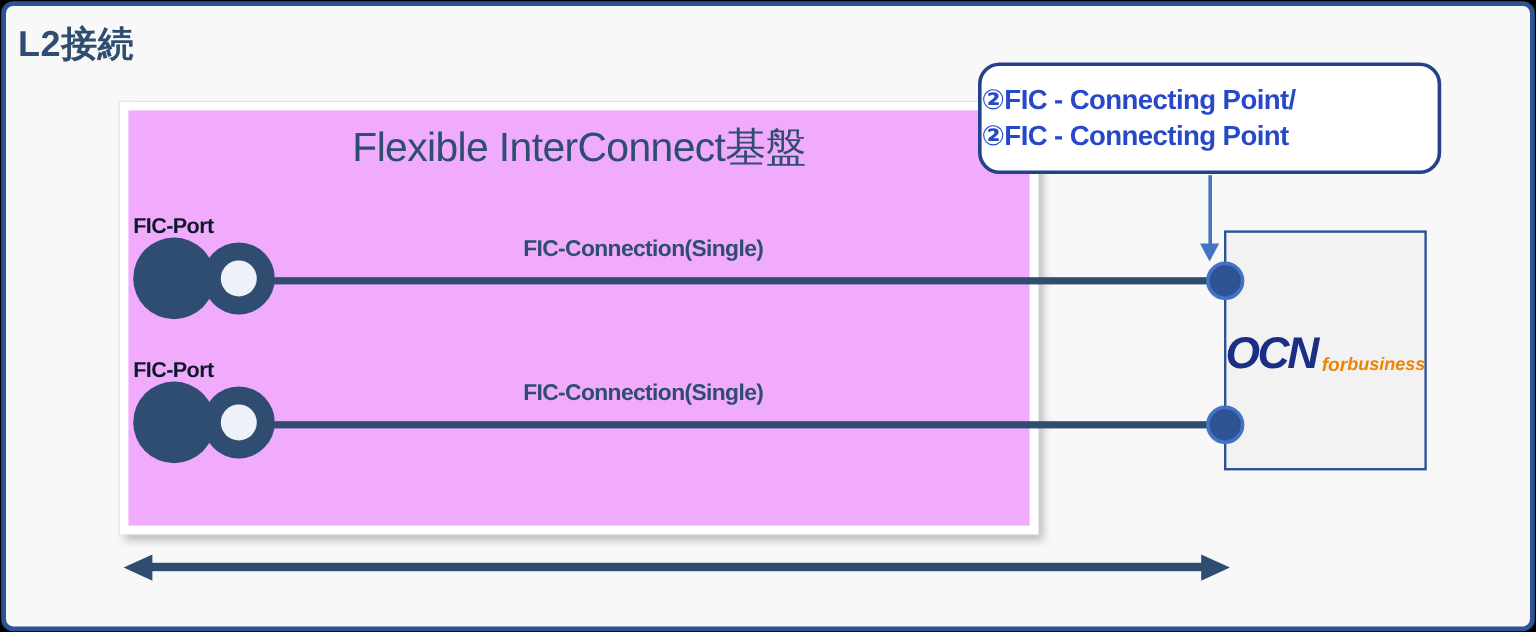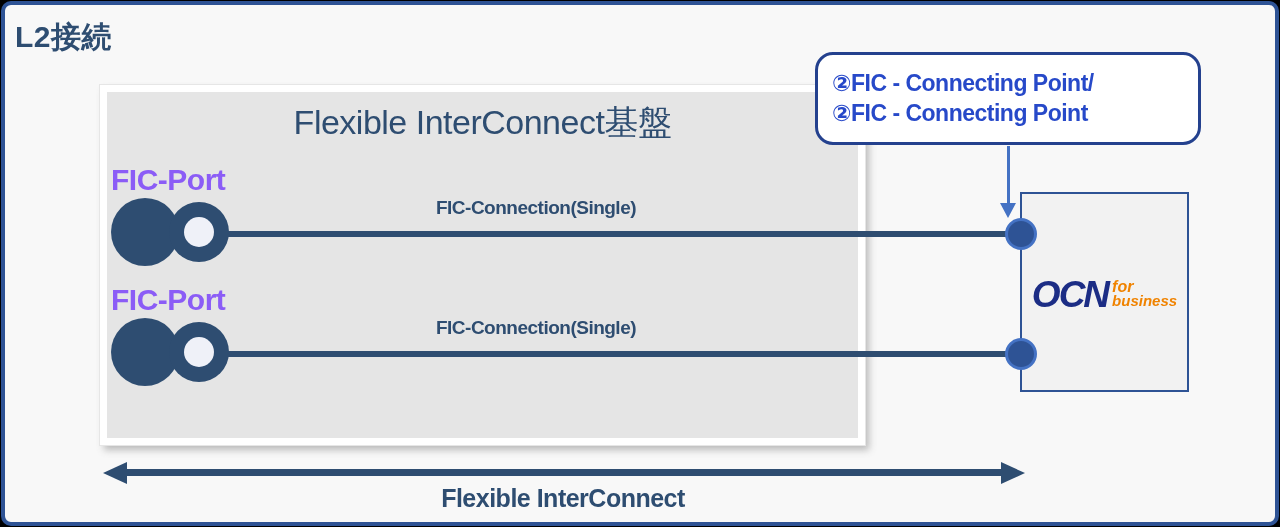--- a/index.html
+++ b/index.html
@@ -23,39 +23,40 @@
     font-size: 30px;
     font-weight: bold;
     color: #2e4d71;
     letter-spacing: 0.5px;
   }
   
   .fic-box {
     position: absolute;
     left: 95px; top: 80px;
     width: 765px; height: 360px;
-    background: #e5e5e5;
+    background: #f0abfc;
     border: 7px solid #ffffff;
     outline: 1px solid #e6e6e6;
     box-shadow: 4px 5px 7px rgba(110,110,110,0.45);
   }
   .fic-box-title {
     margin-top: 8px;
     text-align: center;
     font-size: 34px;
     font-weight: normal;
     color: #2e4d71;
     letter-spacing: -0.5px;
   }
   .port-label {
     position: absolute;
-    font-size: 30px;
-    font-weight: bold;
-    color: #8b5cf6;
-    letter-spacing: -0.5px;
+    font-size: 18px;
+    font-weight: bold;
+    color: #0f172a;
+    letter-spacing: -0.5px;
+    margin-top: 15px;
   }
   .port-label.p1 { left: 106px; top: 158px; }
   .port-label.p2 { left: 106px; top: 278px; }
   .port-icon { position: absolute; width: 150px; height: 72px; }
   .port-icon.p1 { left: 104px; top: 191px; }
   .port-icon.p2 { left: 104px; top: 311px; }
   .conn-line {
     position: absolute;
     left: 222px;
     width: 782px; height: 6px;
@@ -81,32 +82,31 @@
     position: absolute;
     left: 1015px; top: 187px;
     width: 169px; height: 200px;
     background: #f2f2f2;
     border: 2px solid #2e5395;
     display: flex;
     align-items: center;
     justify-content: center;
     z-index: 1;
   }
-  .ocn-logo { display: flex; align-items: center; transform: translateY(2px); }
+  .ocn-logo { display: flex; align-items: flex-end; transform: translateY(2px); }
   .ocn-brand {
     font-size: 37px;
     font-weight: bold;
     font-style: italic;
     color: #1c2d85;
     letter-spacing: -2px;
     line-height: 1;
   }
   .ocn-sub {
     display: flex;
-    flex-direction: column;
     margin-left: 4px;
     line-height: 0.95;
   }
   .ocn-sub span {
     font-style: italic;
     font-weight: bold;
     color: #f08300;
   }
   .ocn-sub .top { font-size: 16px; }
   .ocn-sub .bottom { font-size: 15px; }
@@ -125,21 +125,20 @@
   .callout {
     position: absolute;
     left: 810px; top: 47px;
     width: 386px; height: 93px;
     background: #ffffff;
     border: 3px solid #24418e;
     border-radius: 18px;
     display: flex;
     flex-direction: column;
     justify-content: center;
-    padding-left: 14px;
     z-index: 5;
   }
   .callout-line {
     font-size: 23px;
     font-weight: bold;
     color: #2749c9;
     line-height: 1.3;
     letter-spacing: -0.5px;
     white-space: nowrap;
   }
@@ -231,15 +230,14 @@
   <div class="callout">
     <div class="callout-line">②FIC - Connecting Point/</div>
     <div class="callout-line">②FIC - Connecting Point</div>
   </div>
   <div class="callout-stem"></div>
   <div class="callout-head"></div>
 
   <div class="span-arrow-line"></div>
   <div class="span-arrow-head left"></div>
   <div class="span-arrow-head right"></div>
-  <div class="span-label">Flexible InterConnect</div>
 
 </div>
 
 </body></html>

